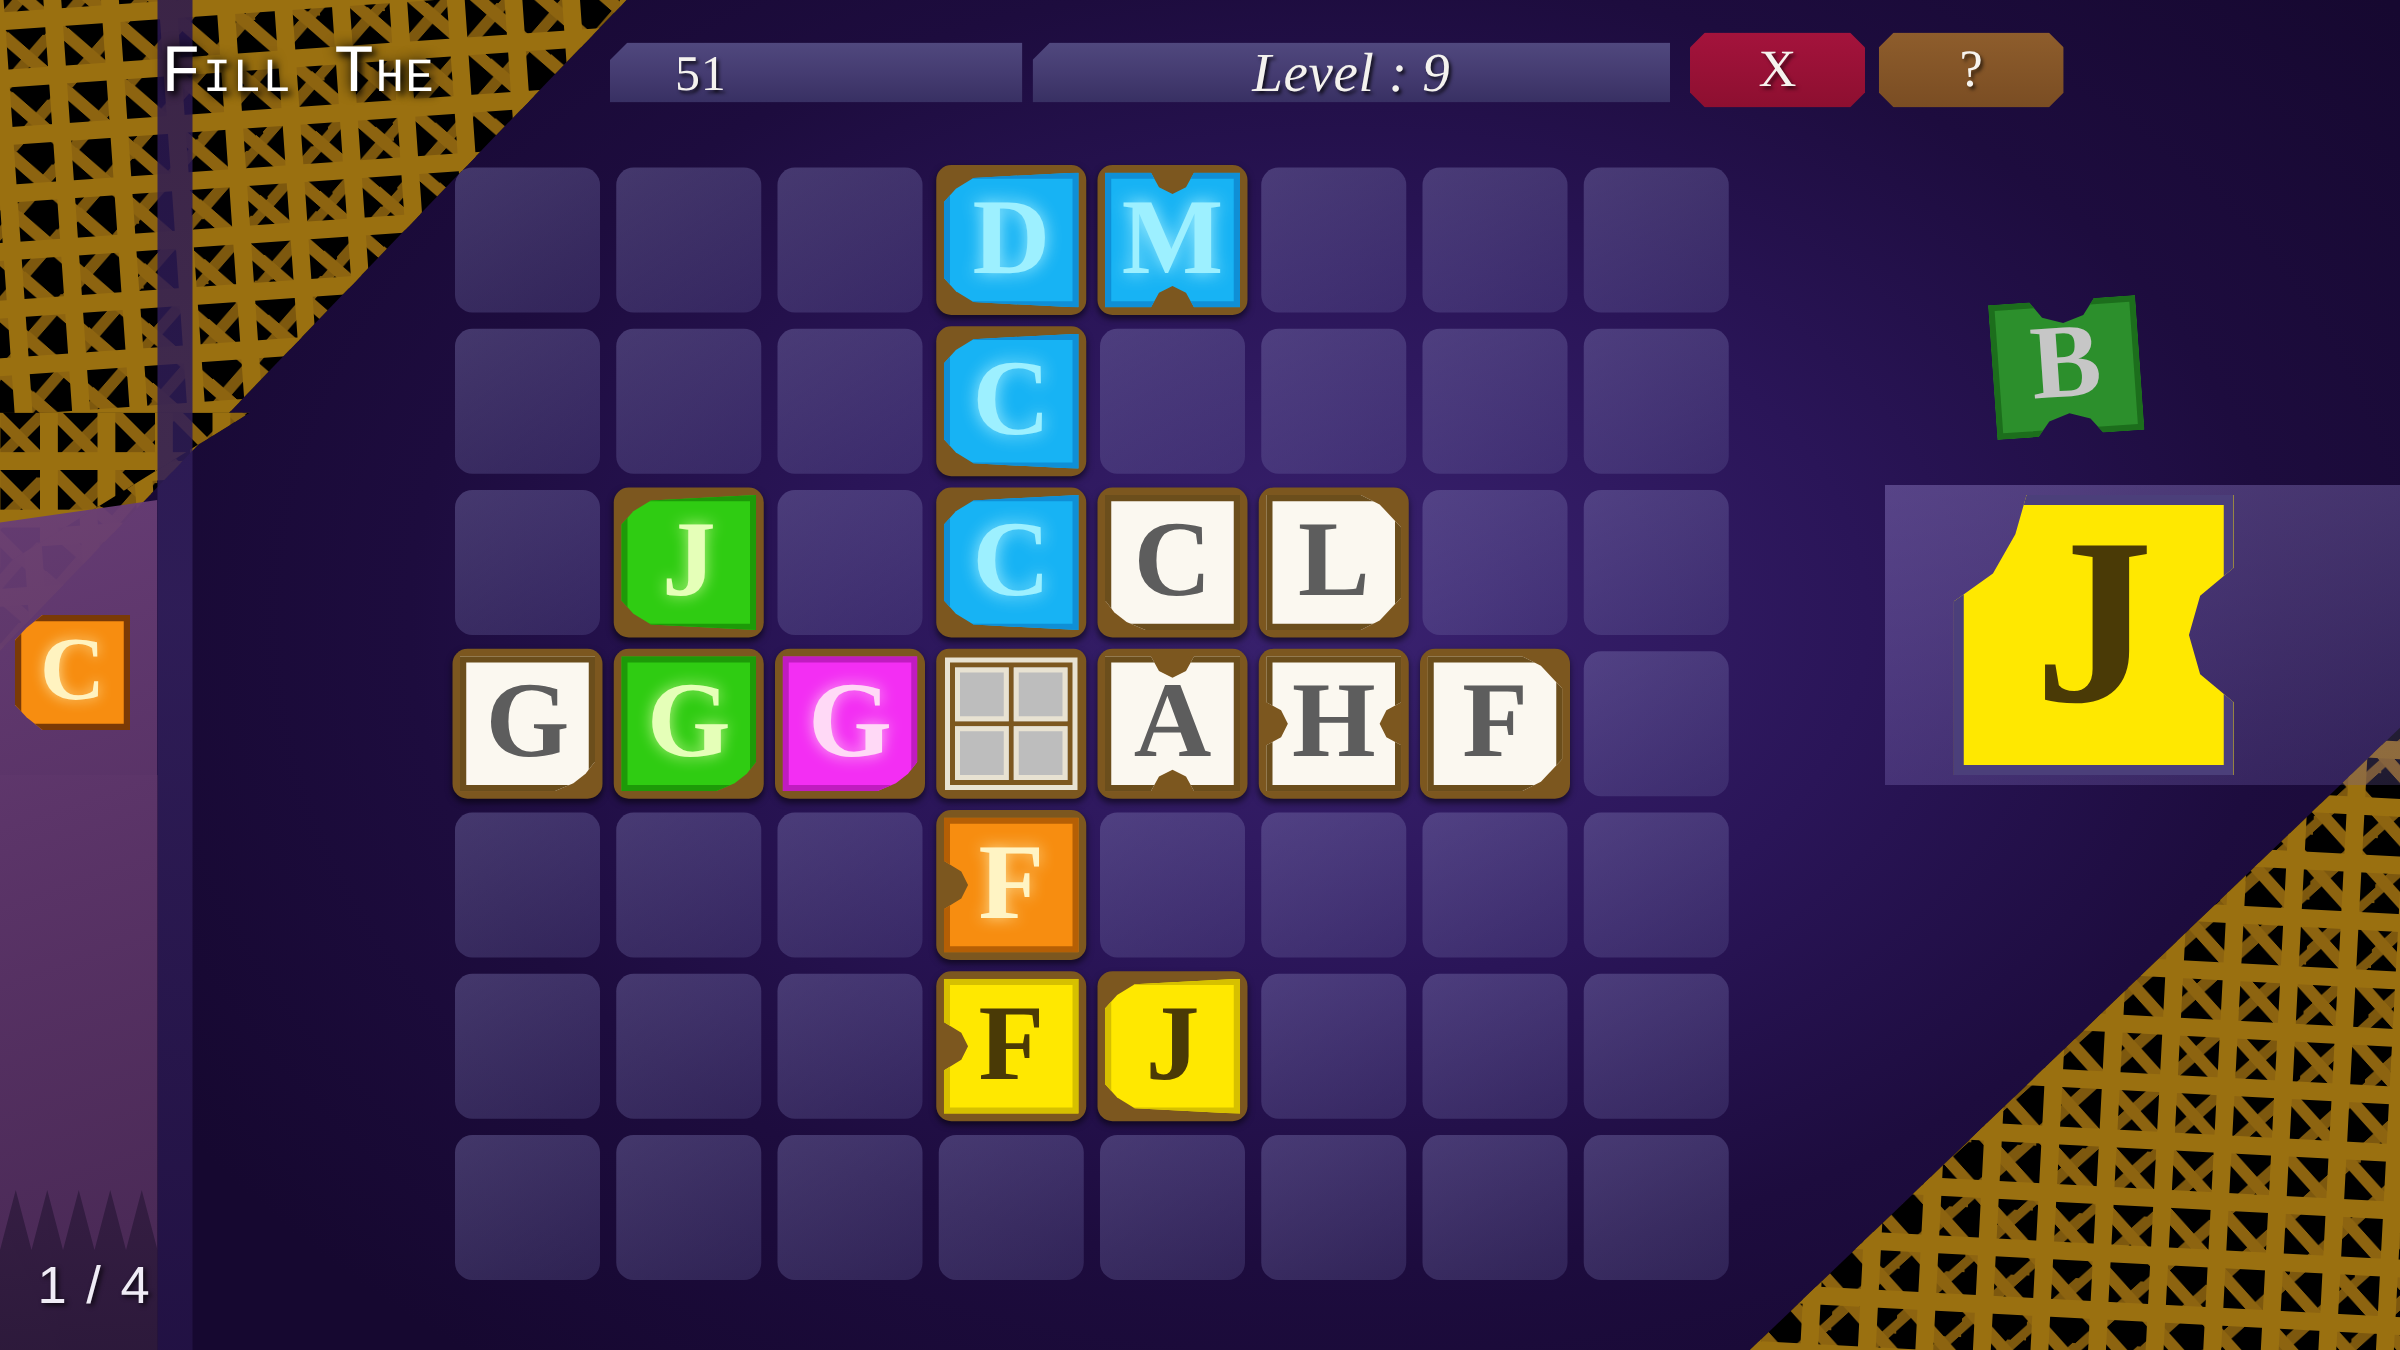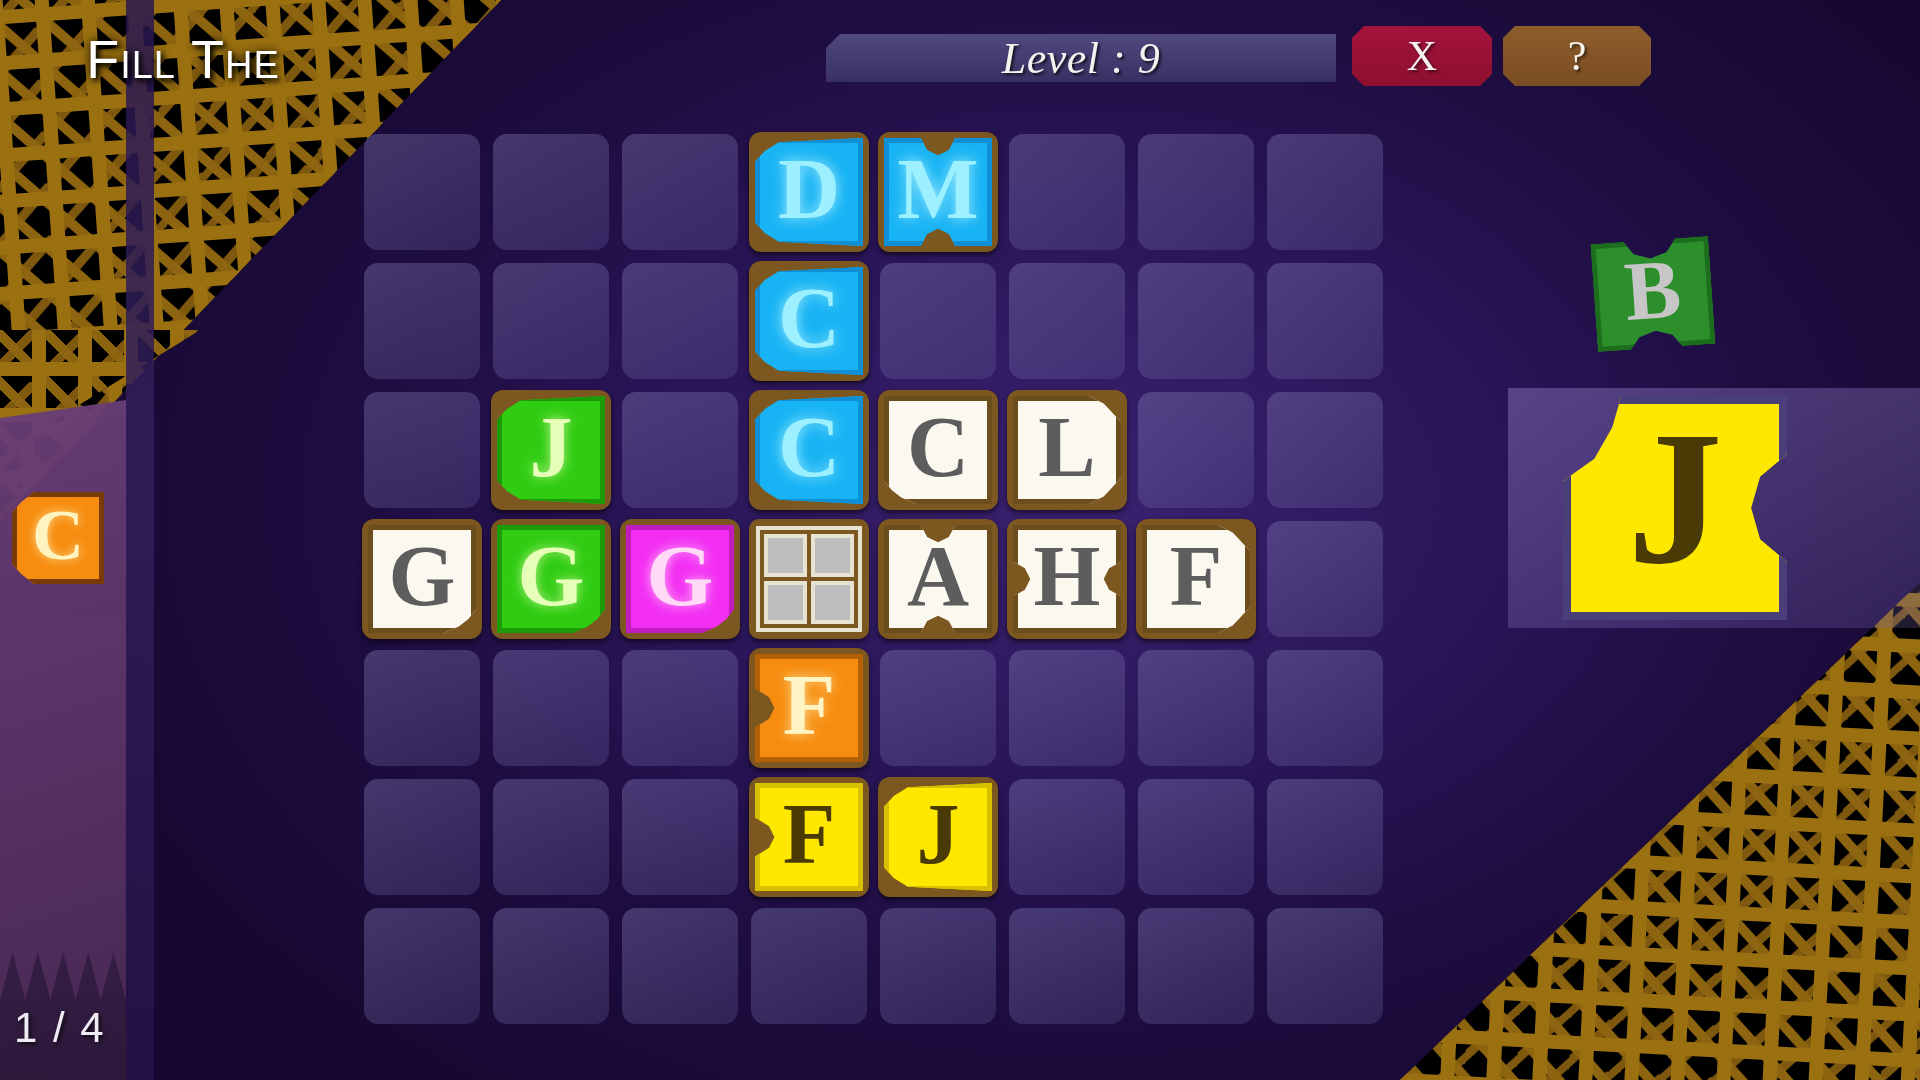--- a/index.html
+++ b/index.html
@@ -98,22 +98,22 @@
                       calc(100% - 12px) 100%, 12px 100%, 0 calc(100% - 12px), 0 12px);
     font-family:"Liberation Serif", serif;
     font-size:42px; color:#f6f3ee; text-shadow:2px 2px 3px rgba(0,0,0,.6);
   }
   #close-btn { left:1352px; background:linear-gradient(180deg,#a4133c 0%,#8d0f30 100%); }
   #help-btn  { left:1503px; width:148px; background:linear-gradient(180deg,#8e5d2c 0%,#7a4d23 100%); }
 
   
   #title {
     position:absolute; left:18px; top:34px; width:330px;
-    text-align:center; color:#ffffff; z-index:6;
-    font-family:Liberation Sans, sans-serif;
+    text-align:right; color:#ffffff; z-index:6;
+    font-family:Liberation Mono, monospace;
     text-shadow:0 0 10px rgba(0,0,0,.95), 3px 3px 5px rgba(0,0,0,.9);
     line-height:.96;
   }
   #title .l1 { display:block; font-size:54px; font-variant:small-caps; letter-spacing:1px; }
   #title .l2 { display:block; font-size:54px; font-variant:small-caps; letter-spacing:1px; padding-left:10px; }
 
   
   #board {
     position:absolute; left:358px; top:128px;
     display:grid;
@@ -223,21 +223,21 @@
     display:flex; align-items:center; justify-content:center;
     font-family:"Liberation Serif", serif; font-weight:bold;
     font-size:72px; color:#fff3c0; line-height:1;
     text-shadow:0 0 10px rgba(255,240,180,.8);
     clip-path:polygon(0 22%, 10% 11%, 24% 0, 100% 0, 100% 100%, 24% 100%, 10% 89%, 0 78%);
   }
   #held-tile .hglyph { transform:translateY(-3px); }
 
   
   #progress {
-    position:absolute; left:14px; bottom:28px;
+    position:absolute; left:30px; bottom:28px;
     font-family:"Liberation Sans", sans-serif;
     font-size:42px; color:#f0ecf6; letter-spacing:2px;
     text-shadow:2px 2px 4px rgba(0,0,0,.8);
   }
   #logo {
     position:absolute; right:22px; bottom:16px;
     font-family:"Liberation Serif", serif;
     font-size:68px; color:#ffffff; font-variant:small-caps;
     letter-spacing:1px; white-space:nowrap;
     text-shadow:0 0 10px rgba(0,0,0,.95), 3px 3px 6px rgba(0,0,0,.9);
@@ -261,20 +261,23 @@
 
   <div id="left-strip"></div>
   <div id="left-banner-shade"></div>
   <div id="left-banner"></div>
 
   <div id="title">
     <span class="l1">Fill The</span>
   </div>
 
   <div id="topbar">
+    <div class="hud-panel" id="score-panel">
+      <span class="hud-text">51</span>
+    </div>
     <div class="hud-panel" id="level-panel">
       <span class="hud-text">Level : 9</span>
     </div>
     <div class="hud-btn" id="close-btn">X</div>
     <div class="hud-btn" id="help-btn">?</div>
   </div>
 
   <div id="board">
       <div class="cell">
         <div class="empty"></div>

